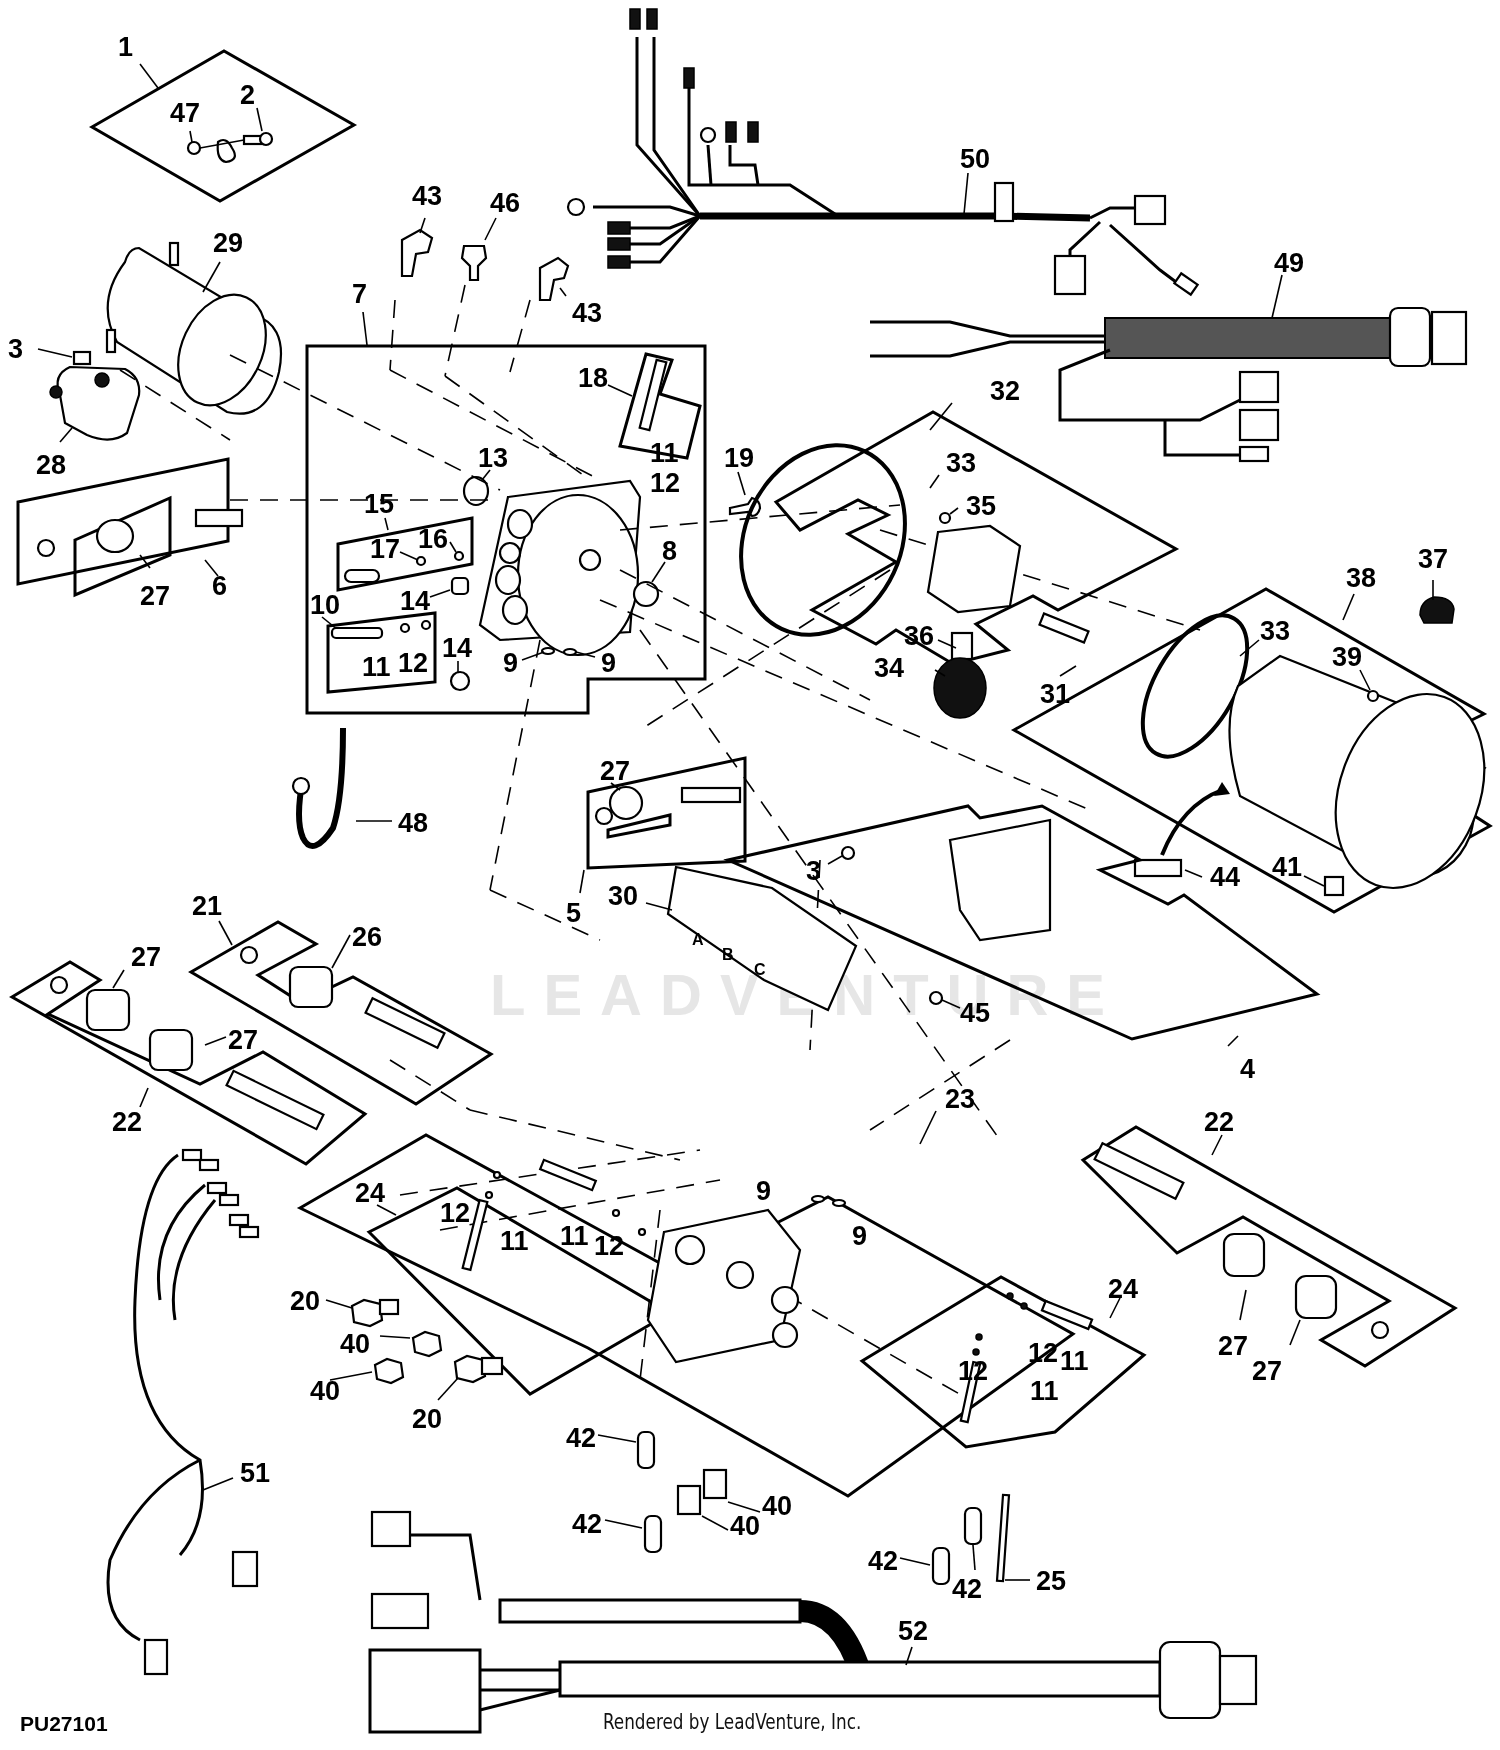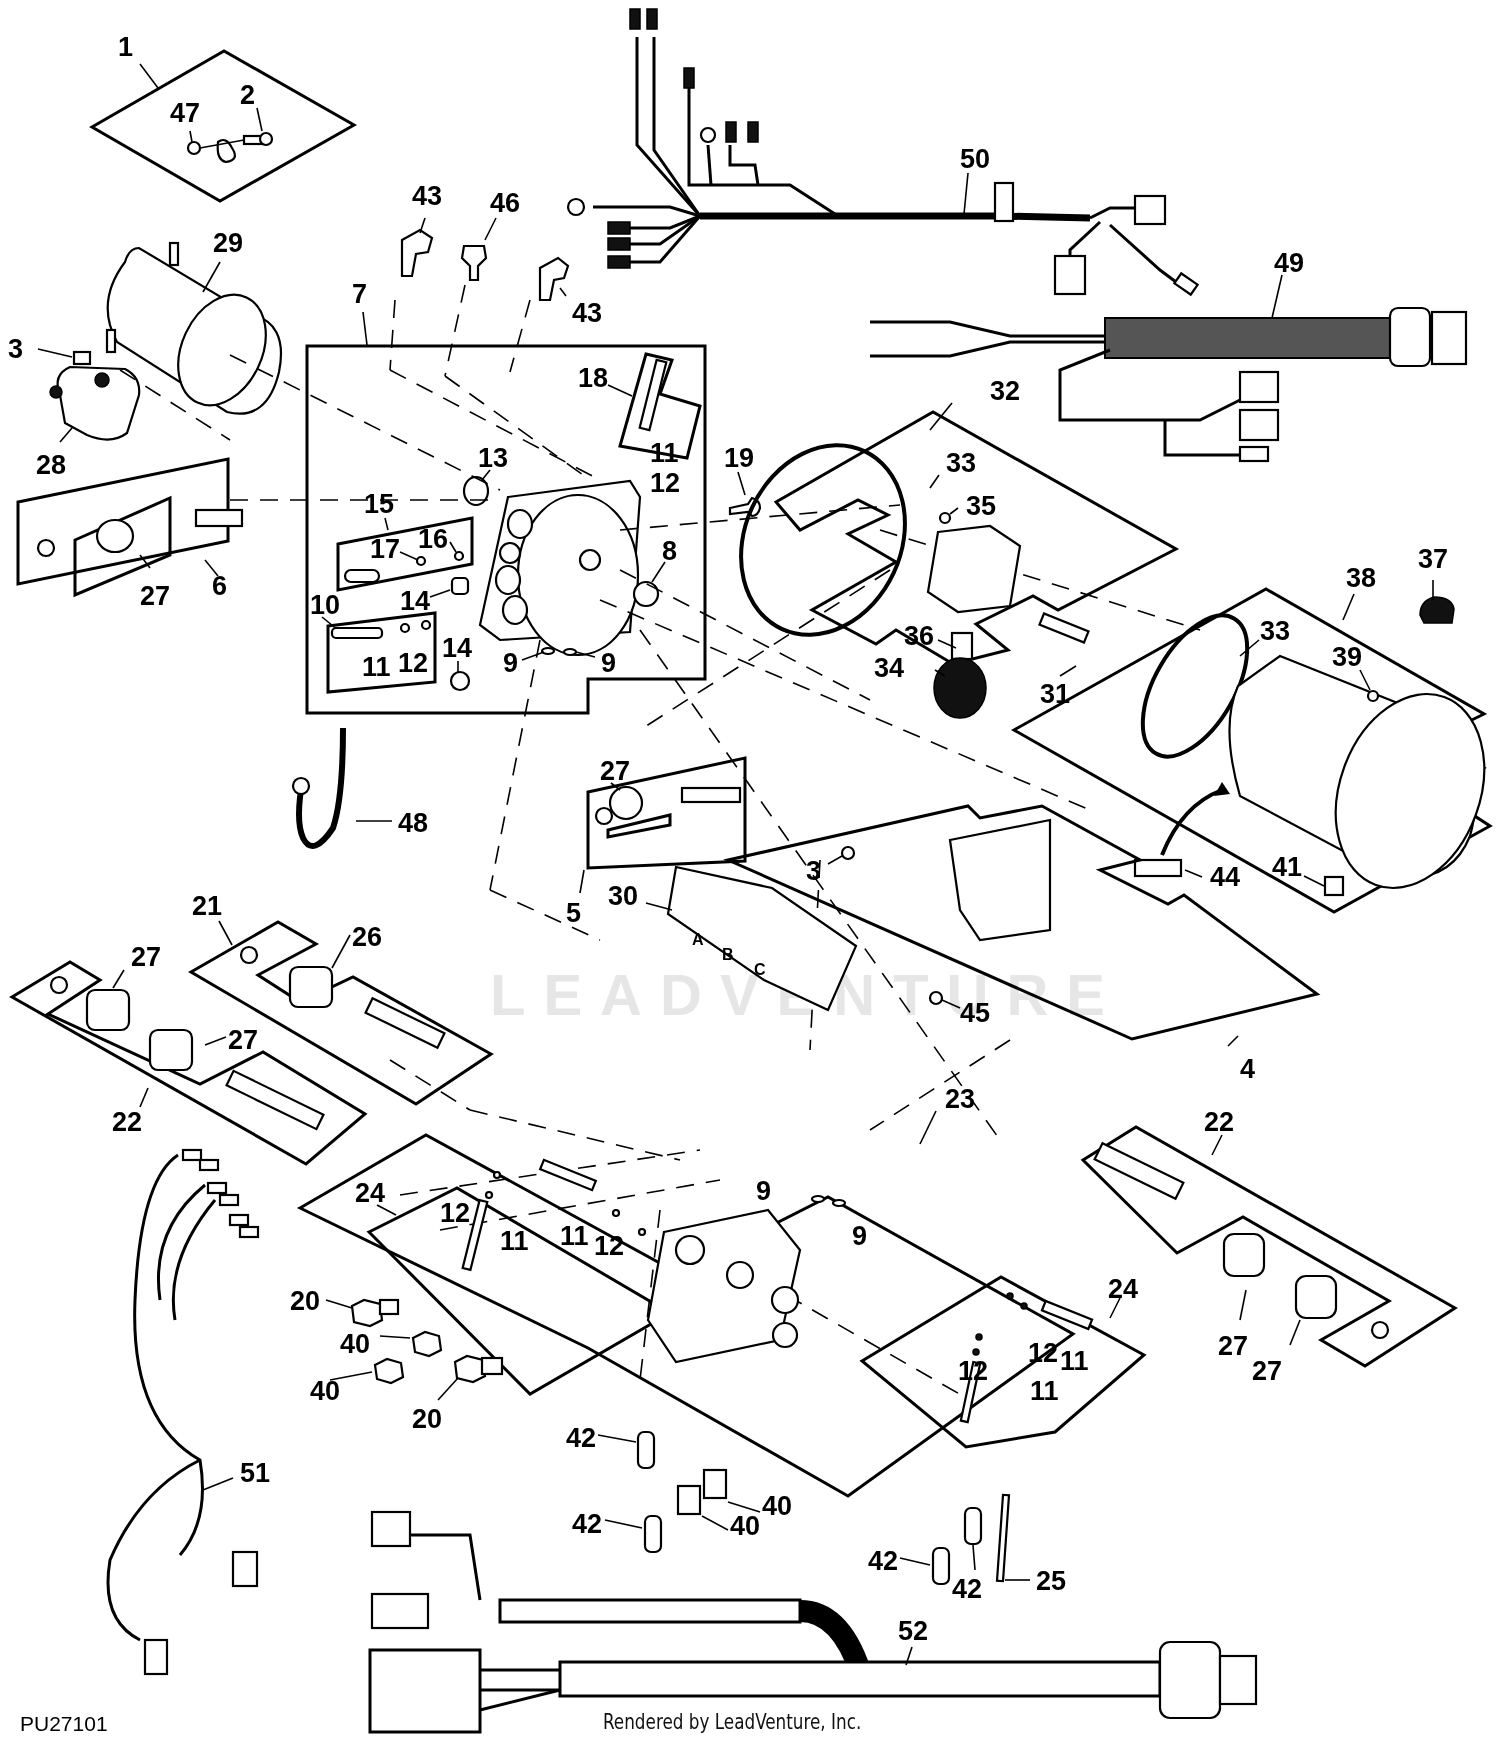--- a/index.html
+++ b/index.html
@@ -7,21 +7,21 @@
   #diagram { position:absolute; left:0; top:0; width:1500px; height:1750px; }
   .frame { fill:none; stroke:#000; stroke-width:3; stroke-linejoin:miter; }
   .dash { fill:none; stroke:#000; stroke-width:1.6; stroke-dasharray:18 12; }
   .lead { fill:none; stroke:#000; stroke-width:1.6; }
   .part { fill:#fff; stroke:#000; stroke-width:2.2; }
   .partdark { fill:#111; stroke:#000; stroke-width:1.5; }
   .wire { fill:none; stroke:#000; stroke-width:3; }
   .wirethick { fill:none; stroke:#000; stroke-width:7; }
   .callout { font-family:"Liberation Sans", sans-serif; font-weight:bold; font-size:27px; fill:#000; }
   .watermark { font-family:"Liberation Sans", sans-serif; font-size:58px; letter-spacing:18px; fill:#e6e6e6; font-weight:bold; }
-  .figid { position:absolute; left:20px; top:1712px; font-family:"Liberation Sans", sans-serif; font-weight:normal; font-size:21px; color:#000; }
+  .figid { position:absolute; left:20px; top:1712px; font-family:"Liberation Sans", sans-serif; font-weight:bold; font-size:21px; color:#000; }
   .footer { position:absolute; left:603px; top:1709px; font-family:"DejaVu Sans Condensed","DejaVu Sans", sans-serif; font-size:22px; color:#111; transform:scaleX(0.85); transform-origin:left top; }
 </style>
 </head>
 <body>
 
 <svg id="diagram" viewBox="0 0 1500 1750" xmlns="http://www.w3.org/2000/svg">
 
   <text class="watermark" x="490" y="1015">LEADVENTURE</text>
 
   <g>

